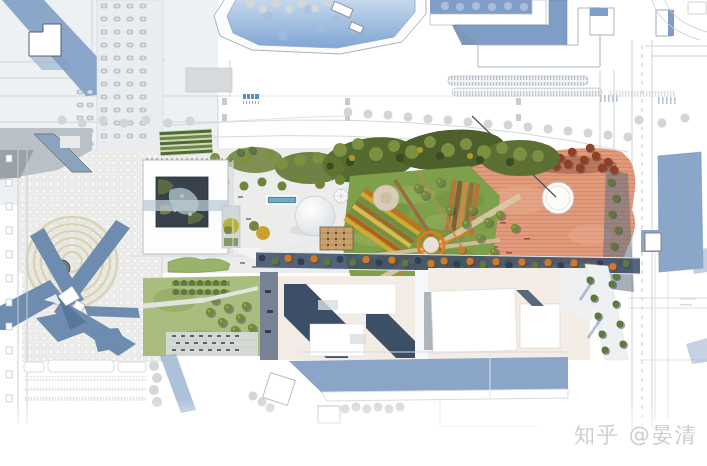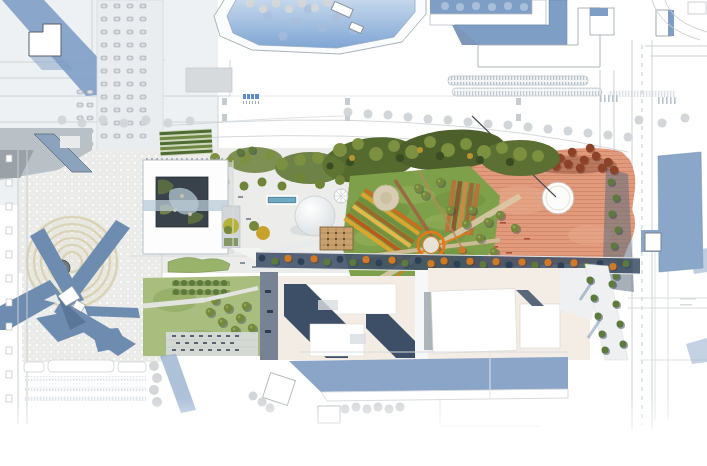--- a/index.html
+++ b/index.html
@@ -764,13 +764,14 @@
         <use href="#tg" x="389" y="409"></use>
         <use href="#tg" x="400" y="407"></use>
     <use href="#tg" x="262" y="402"></use>
         <use href="#tg" x="270" y="408"></use>
         <use href="#tg" x="253" y="396"></use>
   </g>
 
   <rect x="0" y="398" width="707" height="68" fill="url(#fadeB)"></rect>
 </svg>
 
+<div class="watermark">知乎 @晏清</div>
 </div>
 
 </body></html>

